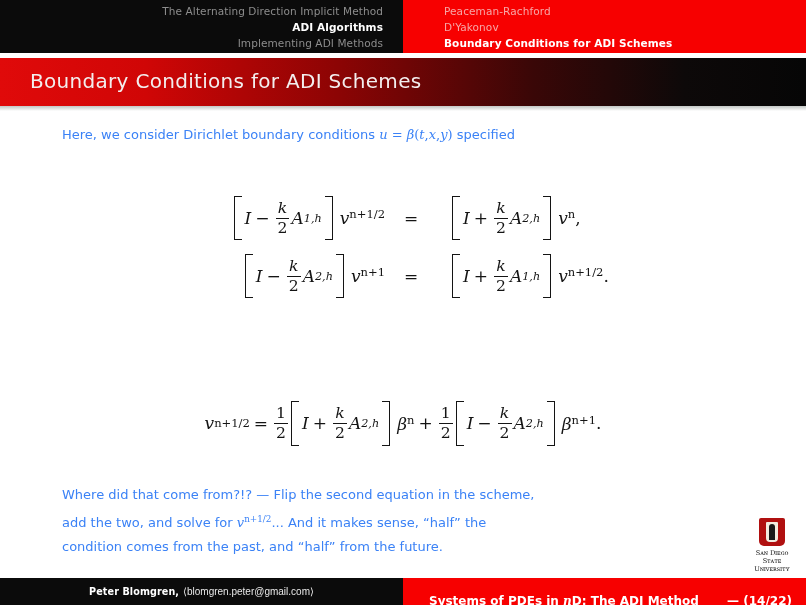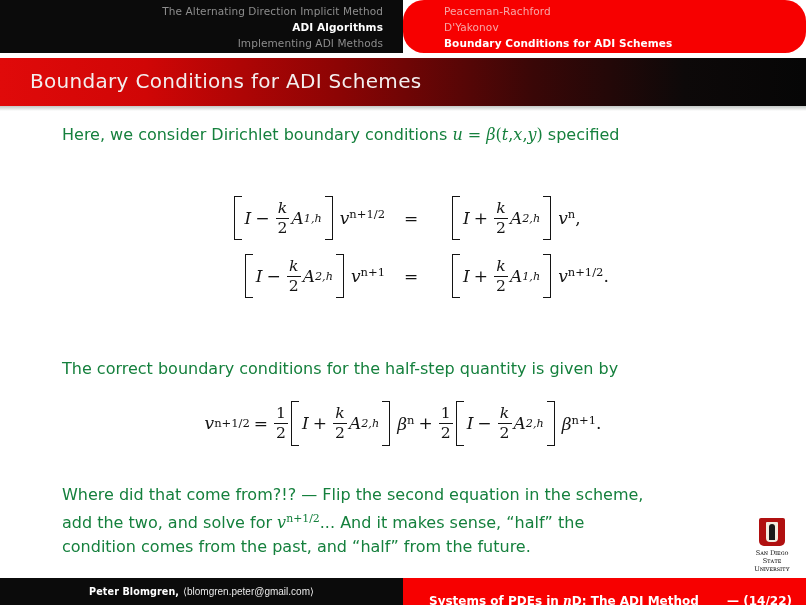--- a/index.html
+++ b/index.html
@@ -30,21 +30,20 @@
     padding: 3px 20px 0 0;
     text-align: right;
   }
   #nav-right {
     width: 403px;
     height: 53px;
     background: #f70000;
     box-sizing: border-box;
     padding: 3px 0 0 16px;
     text-align: left;
-    border-radius: 21px;
   }
   .nav-line {
     font-size: 10.5px;
     line-height: 16px;
     letter-spacing: 0.1px;
     white-space: nowrap;
     margin-left: 25px;
   }
   #nav-left .nav-line { color: #8d8d8d; }
   #nav-left .nav-line.active { color: #ffffff; font-weight: bold; padding-left: 16px; }
@@ -80,23 +79,23 @@
     position: absolute;
     left: 0; top: 111px;
     width: 806px;
     height: 467px;
     color: #141414;
   }
   .para {
     position: absolute;
     left: 62px;
     width: 690px;
-    font-size: 16px;
+    font-size: 13px;
     line-height: 24px;
-    color: #15803d;
+    color: #3b82f6;
   }
   #para-1 { top: 12px; }
   #para-2 { top: 246px; }
   #para-3 { top: 372px; }
 
   
   .mi { font-family: "DejaVu Serif", serif; font-style: italic; }
   .mn { font-family: "DejaVu Serif", serif; font-style: normal; }
   .sup {
     font-size: 0.68em;
@@ -386,21 +385,20 @@
               <span class="sub">1,h</span>
           </span>
         </span>
         <span class="post"><span>v</span><span class="sup"><span class="up">n+1/2</span></span></span>
           <span class="mn">.</span>
       </div>
     </div>
 
   </div>
 
-  <div class="para" id="para-2">The correct boundary conditions for the half-step quantity is given by</div>
 
   <div id="eq-block-2">
     <span class="mi">v</span>
       <span class="sup"><span class="up">n+1/2</span></span>
     <span class="op">=</span>
     <span class="frac">
       <span class="num mn">1</span>
       <span class="den mn">2</span>
     </span>
     <span class="brk">

